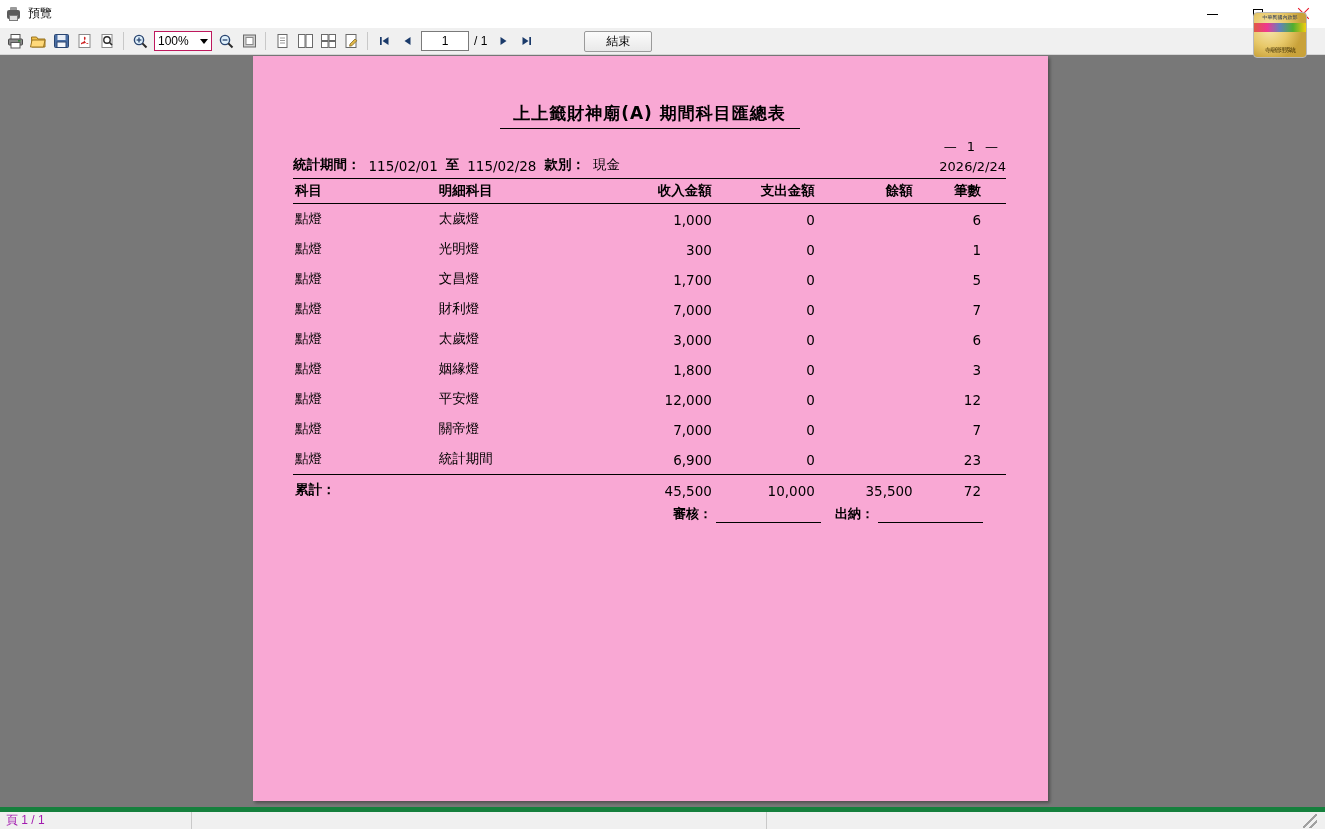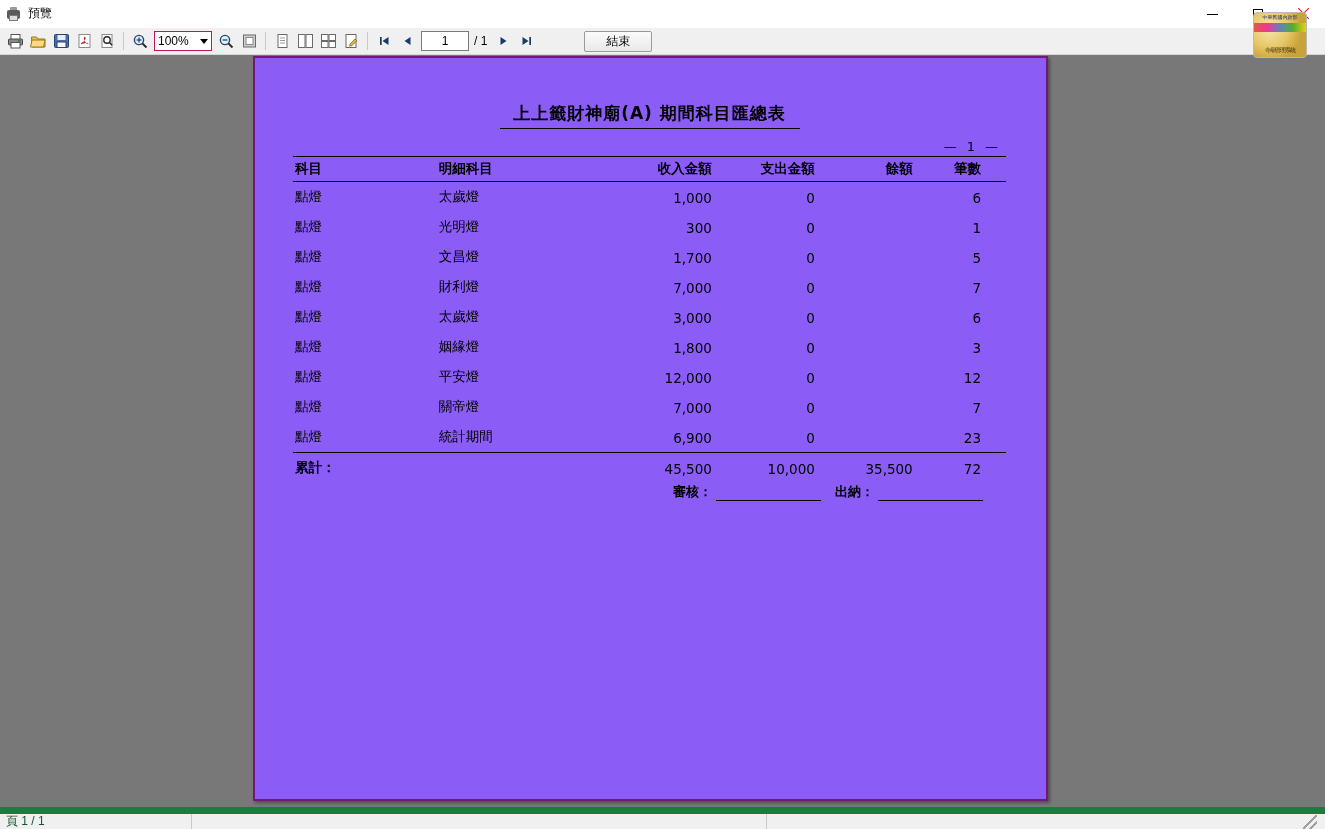--- a/index.html
+++ b/index.html
@@ -209,22 +209,22 @@
     background: #787878;
     position: relative;
     overflow: hidden;
     display: flex;
     justify-content: flex-start;
   }
   .page-wrap {
     position: absolute;
     left: 253px; top: 1px;
     width: 795px; height: 745px;
-    background: #8b5cf6;
-    border: 2px solid #701a75;
+    background: #f9a8d4;
+    border: 2px solid #f9a8d4;
     box-shadow: 2px 2px 3px rgba(0,0,0,.35);
     overflow: hidden;
   }
   .page-inner {
     position: relative;
     width: 100%; height: 100%;
     padding: 26px 40px 0 38px;
     font-family: "DejaVu Sans", sans-serif;
   }
 
@@ -312,25 +312,25 @@
     width: 105px;
     border-bottom: 1px solid #000;
     height: 15px;
     margin: 0 14px 0 4px;
   }
 
   
   .statusbar {
     height: 22px;
     background: #f0f0f0;
-    border-top: 7px solid #15803d;
+    border-top: 5px solid #15803d;
     display: flex;
     align-items: center;
     font-size: 12px;
-    color: #14532d;
+    color: #a21caf;
     flex: 0 0 auto;
   }
   .sb-cell {
     height: 100%;
     display: flex; align-items: center;
     padding: 0 6px;
     border-right: 1px solid #c9c9c9;
   }
   .sb-cell.c1 { width: 192px; }
   .sb-cell.c2 { width: 575px; }
@@ -520,20 +520,30 @@
       <div class="page-inner">
 
         <div class="rep-title">上上籤財神廟(A)  期間科目匯總表</div>
 
         <div class="pageno">
           <span>—</span>
           <span>1</span>
           <span>—</span>
         </div>
 
+        <div class="meta-row">
+          <span class="lbl">統計期間：</span>
+          <span class="v">115/02/01</span>
+          <span class="lbl">至</span>
+          <span class="v">115/02/28</span>
+          <span class="lbl">款別：</span>
+          <span class="v">現金</span>
+          <span class="spacer"></span>
+          <span class="meta-date">2026/2/24</span>
+        </div>
         <div class="hr-strong"></div>
 
         <table class="rep">
           <thead>
             <tr>
               <th class="c-subject">科目</th>
               <th class="c-detail">明細科目</th>
               <th class="c-income num">收入金額</th>
               <th class="c-expense num">支出金額</th>
               <th class="c-balance num">餘額</th>

